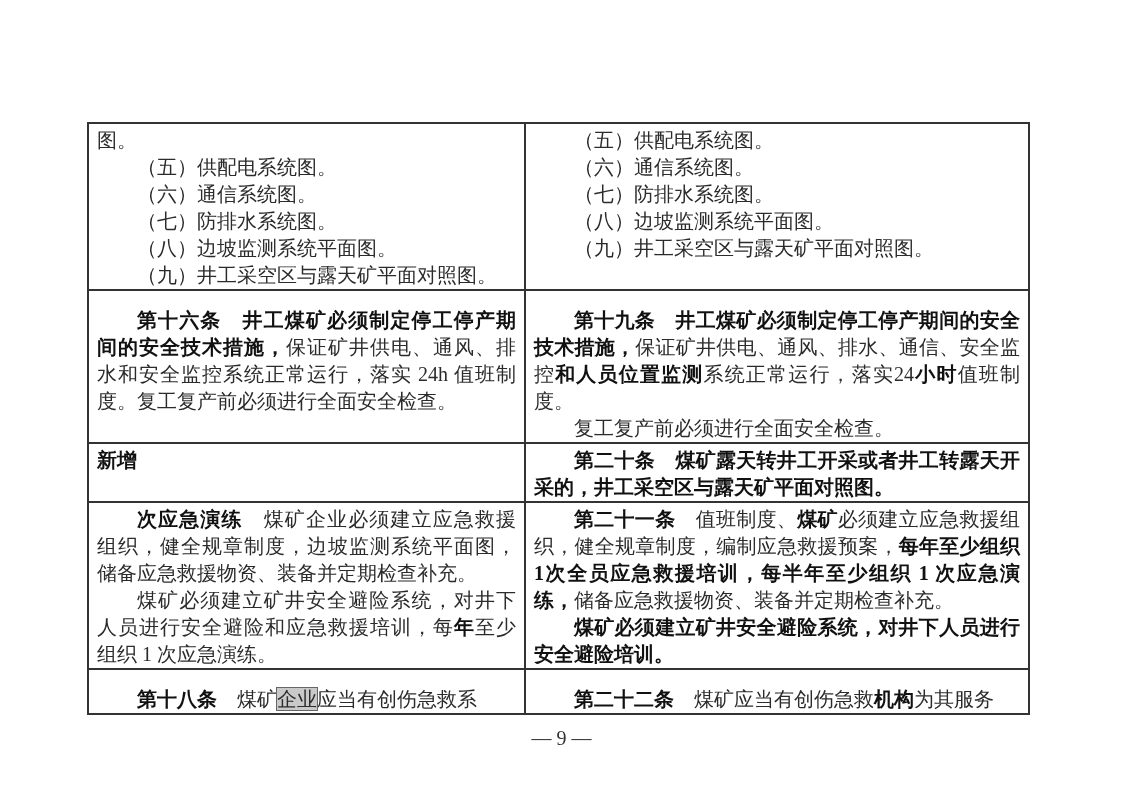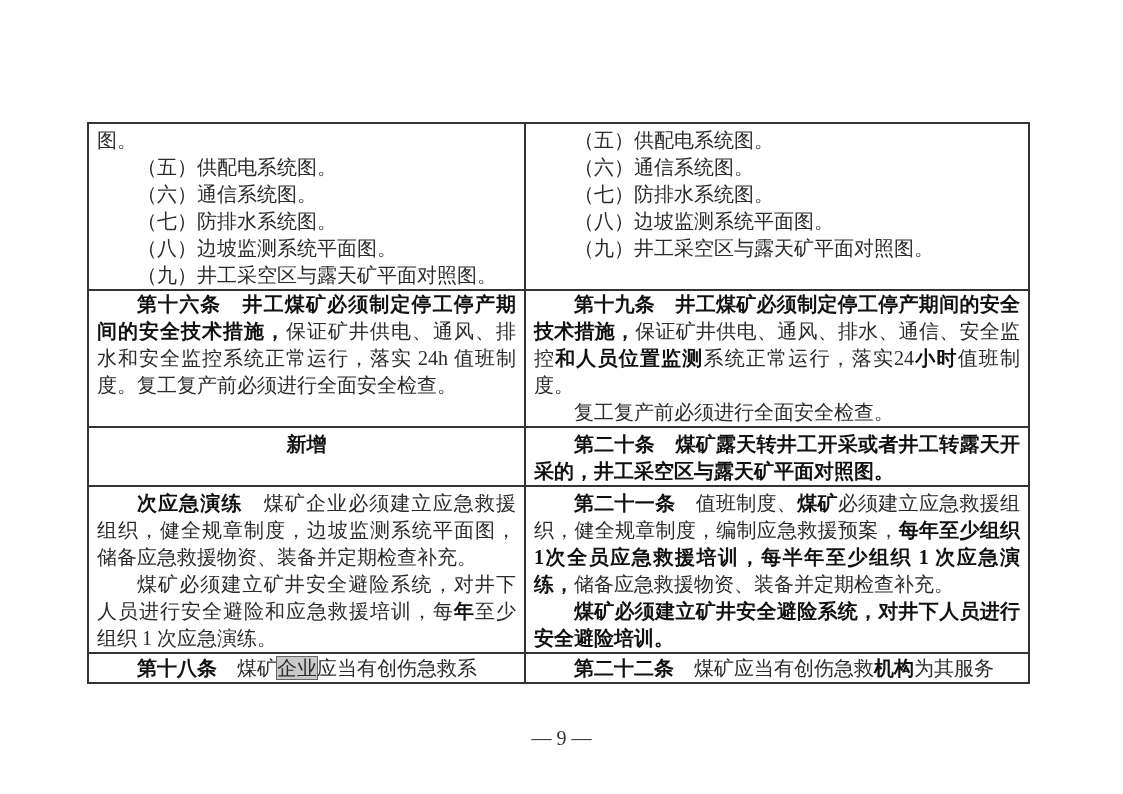--- a/index.html
+++ b/index.html
@@ -22,33 +22,33 @@
     vertical-align:top;
     padding:3px 8px 0 8px;
     overflow:hidden;
   }
   td.col-right{padding-left:12px;padding-right:10px}
   tr.r1{height:161px}
   tr.r2{height:135px}
   tr.r3{height:52px}
   tr.r4{height:162px}
   tr.r5{height:27px}
-  tr.r5 td{padding-top:1px}
-  tr.r2 td{padding-top:0}
+  tr.r5 td{padding-top:16px}
+  tr.r2 td{padding-top:16px}
   .para{
     margin:0;
     font-size:20px;
     line-height:27px;
     text-align:justify;
     text-justify:inter-ideograph;
     word-break:break-all;
   }
   .para.indent{text-indent:2em}
   td.valign-middle{vertical-align:middle}
-  td.align-center .para{text-align:center;text-indent:0}
+  td.align-center .para{text-indent:0}
   .b{font-weight:700;color:var(--bold)}
   .hl{background:var(--hl-bg);box-shadow:0 0 0 1px var(--hl-border)}
   .page-number{
     position:absolute;left:0;right:0;top:726px;
     text-align:center;
     font-size:20px;line-height:24px;color:#333;
   }
 </style>
 </head>
 <body>

